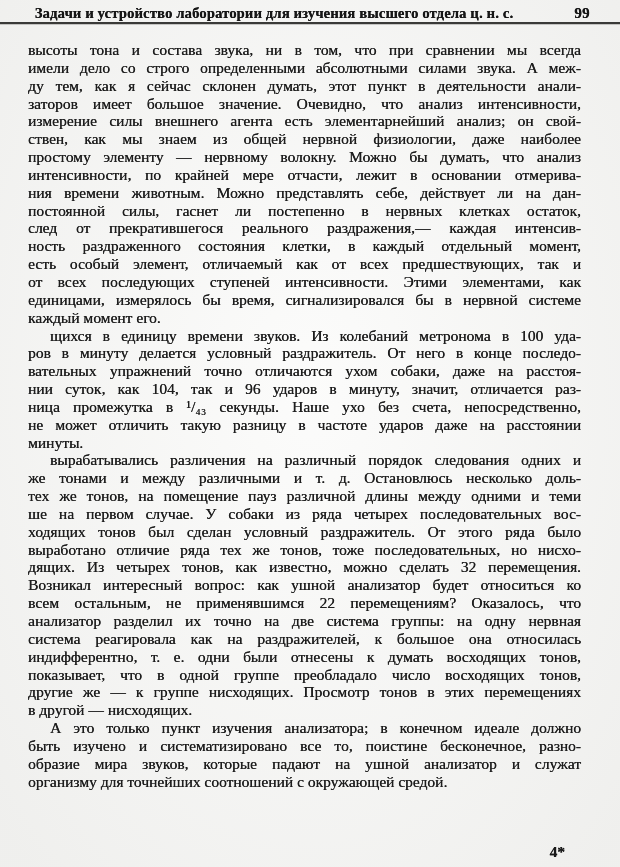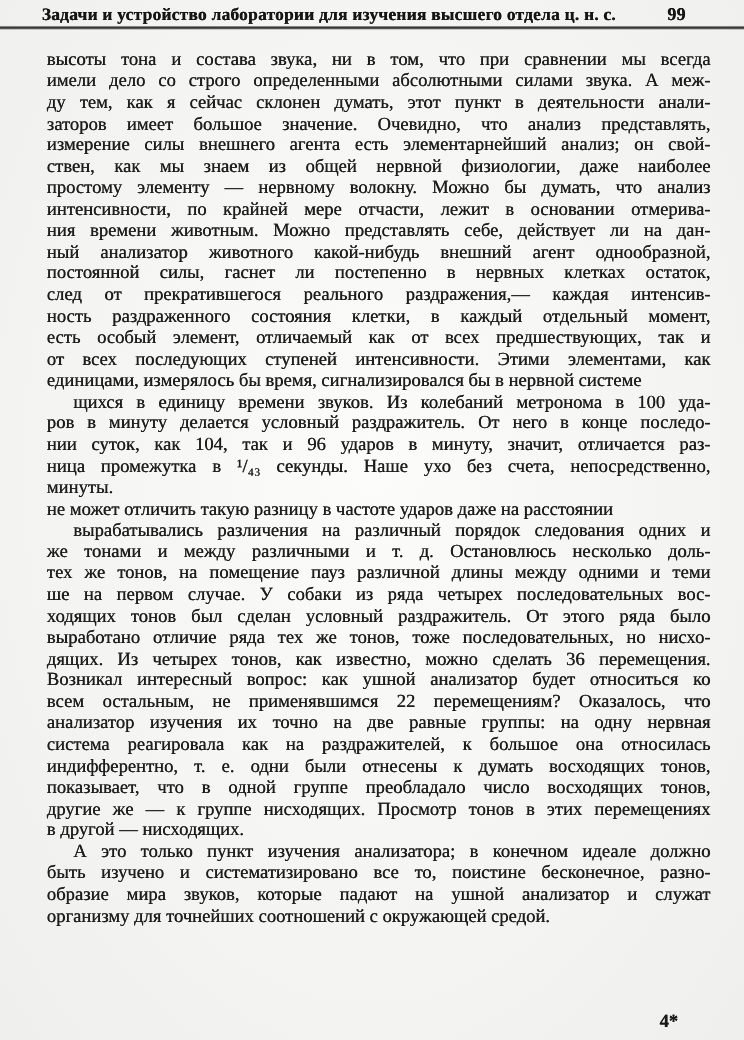--- a/index.html
+++ b/index.html
@@ -36,36 +36,36 @@
     text-shadow: 0.25px 0 0 currentColor;
     gap: 40px;
   }
   .running-head .head-title {
     flex: 1;
     text-align: center;
     white-space: nowrap;
   }
   .running-head .head-page {
     width: 52px;
-    text-align: left;
+    text-align: center;
     font-size: 15px;
   }
   .head-rule {
     position: absolute;
     top: 22px;
     left: 0;
     right: 0;
     height: 2px;
     background: #3a3a38;
     box-shadow: 0 1px 0 rgba(58,58,56,0.25);
   }
   .body-text {
     position: absolute;
     top: 41px;
-    left: 39px;
+    left: 28px;
     width: 553px;
   }
   .para {
     margin: 0;
   }
   .line {
     font-size: 15.5px;
     line-height: 17.85px;
     height: 17.85px;
     white-space: nowrap;
@@ -101,53 +101,54 @@
     <span class="head-page">99</span>
   </div>
 
   <div class="head-rule"></div>
 
   <div class="body-text">
     <div class="para">
         <div class="line">высоты тона и состава звука, ни в том, что при сравнении мы всегда</div>
         <div class="line">имели дело со строго определенными абсолютными силами звука. А меж-</div>
         <div class="line">ду тем, как я сейчас склонен думать, этот пункт в деятельности анали-</div>
-        <div class="line">заторов имеет большое значение. Очевидно, что анализ представлять,</div>
+        <div class="line">заторов имеет большое значение. Очевидно, что анализ интенсивности,</div>
         <div class="line">измерение силы внешнего агента есть элементарнейший анализ; он свой-</div>
         <div class="line">ствен, как мы знаем из общей нервной физиологии, даже наиболее</div>
         <div class="line">простому элементу — нервному волокну. Можно бы думать, что анализ</div>
         <div class="line">интенсивности, по крайней мере отчасти, лежит в основании отмерива-</div>
         <div class="line">ния времени животным. Можно представлять себе, действует ли на дан-</div>
-        <div class="line">ный анализатор животного какой-нибудь внешний агент однообразной,</div>
         <div class="line">постоянной силы, гаснет ли постепенно в нервных клетках остаток,</div>
         <div class="line">след от прекратившегося реального раздражения,— каждая интенсив-</div>
         <div class="line">ность раздраженного состояния клетки, в каждый отдельный момент,</div>
         <div class="line">есть особый элемент, отличаемый как от всех предшествующих, так и</div>
         <div class="line">от всех последующих ступеней интенсивности. Этими элементами, как</div>
         <div class="line">единицами, измерялось бы время, сигнализировался бы в нервной системе</div>
+        <div class="line">каждый момент его.</div>
       </div>
     <div class="para indent">
         <div class="line">щихся в единицу времени звуков. Из колебаний метронома в 100 уда-</div>
         <div class="line">ров в минуту делается условный раздражитель. От него в конце последо-</div>
+        <div class="line">вательных упражнений точно отличаются ухом собаки, даже на расстоя-</div>
         <div class="line">нии суток, как 104, так и 96 ударов в минуту, значит, отличается раз-</div>
         <div class="line">ница промежутка в ¹/₄₃ секунды. Наше ухо без счета, непосредственно,</div>
+        <div class="line">не может отличить такую разницу в частоте ударов даже на расстоянии</div>
         <div class="line">минуты.</div>
-        <div class="line">не может отличить такую разницу в частоте ударов даже на расстоянии</div>
       </div>
     <div class="para indent">
         <div class="line">вырабатывались различения на различный порядок следования одних и</div>
         <div class="line">же тонами и между различными и т. д. Остановлюсь несколько доль-</div>
         <div class="line">тех же тонов, на помещение пауз различной длины между одними и теми</div>
         <div class="line">ше на первом случае. У собаки из ряда четырех последовательных вос-</div>
         <div class="line">ходящих тонов был сделан условный раздражитель. От этого ряда было</div>
         <div class="line">выработано отличие ряда тех же тонов, тоже последовательных, но нисхо-</div>
-        <div class="line">дящих. Из четырех тонов, как известно, можно сделать 36 перемещения.</div>
+        <div class="line">дящих. Из четырех тонов, как известно, можно сделать 32 перемещения.</div>
         <div class="line">Возникал интересный вопрос: как ушной анализатор будет относиться ко</div>
         <div class="line">всем остальным, не применявшимся 22 перемещениям? Оказалось, что</div>
-        <div class="line">анализатор изучения их точно на две равные группы: на одну нервная</div>
+        <div class="line">анализатор разделил их точно на две система группы: на одну нервная</div>
         <div class="line">система реагировала как на раздражителей, к большое она относилась</div>
         <div class="line">индифферентно, т. е. одни были отнесены к думать восходящих тонов,</div>
         <div class="line">показывает, что в одной группе преобладало число восходящих тонов,</div>
         <div class="line">другие же — к группе нисходящих. Просмотр тонов в этих перемещениях</div>
         <div class="line">в другой — нисходящих.</div>
       </div>
     <div class="para indent">
         <div class="line">А это только пункт изучения анализатора; в конечном идеале должно</div>
         <div class="line">быть изучено и систематизировано все то, поистине бесконечное, разно-</div>
         <div class="line">образие мира звуков, которые падают на ушной анализатор и служат</div>

